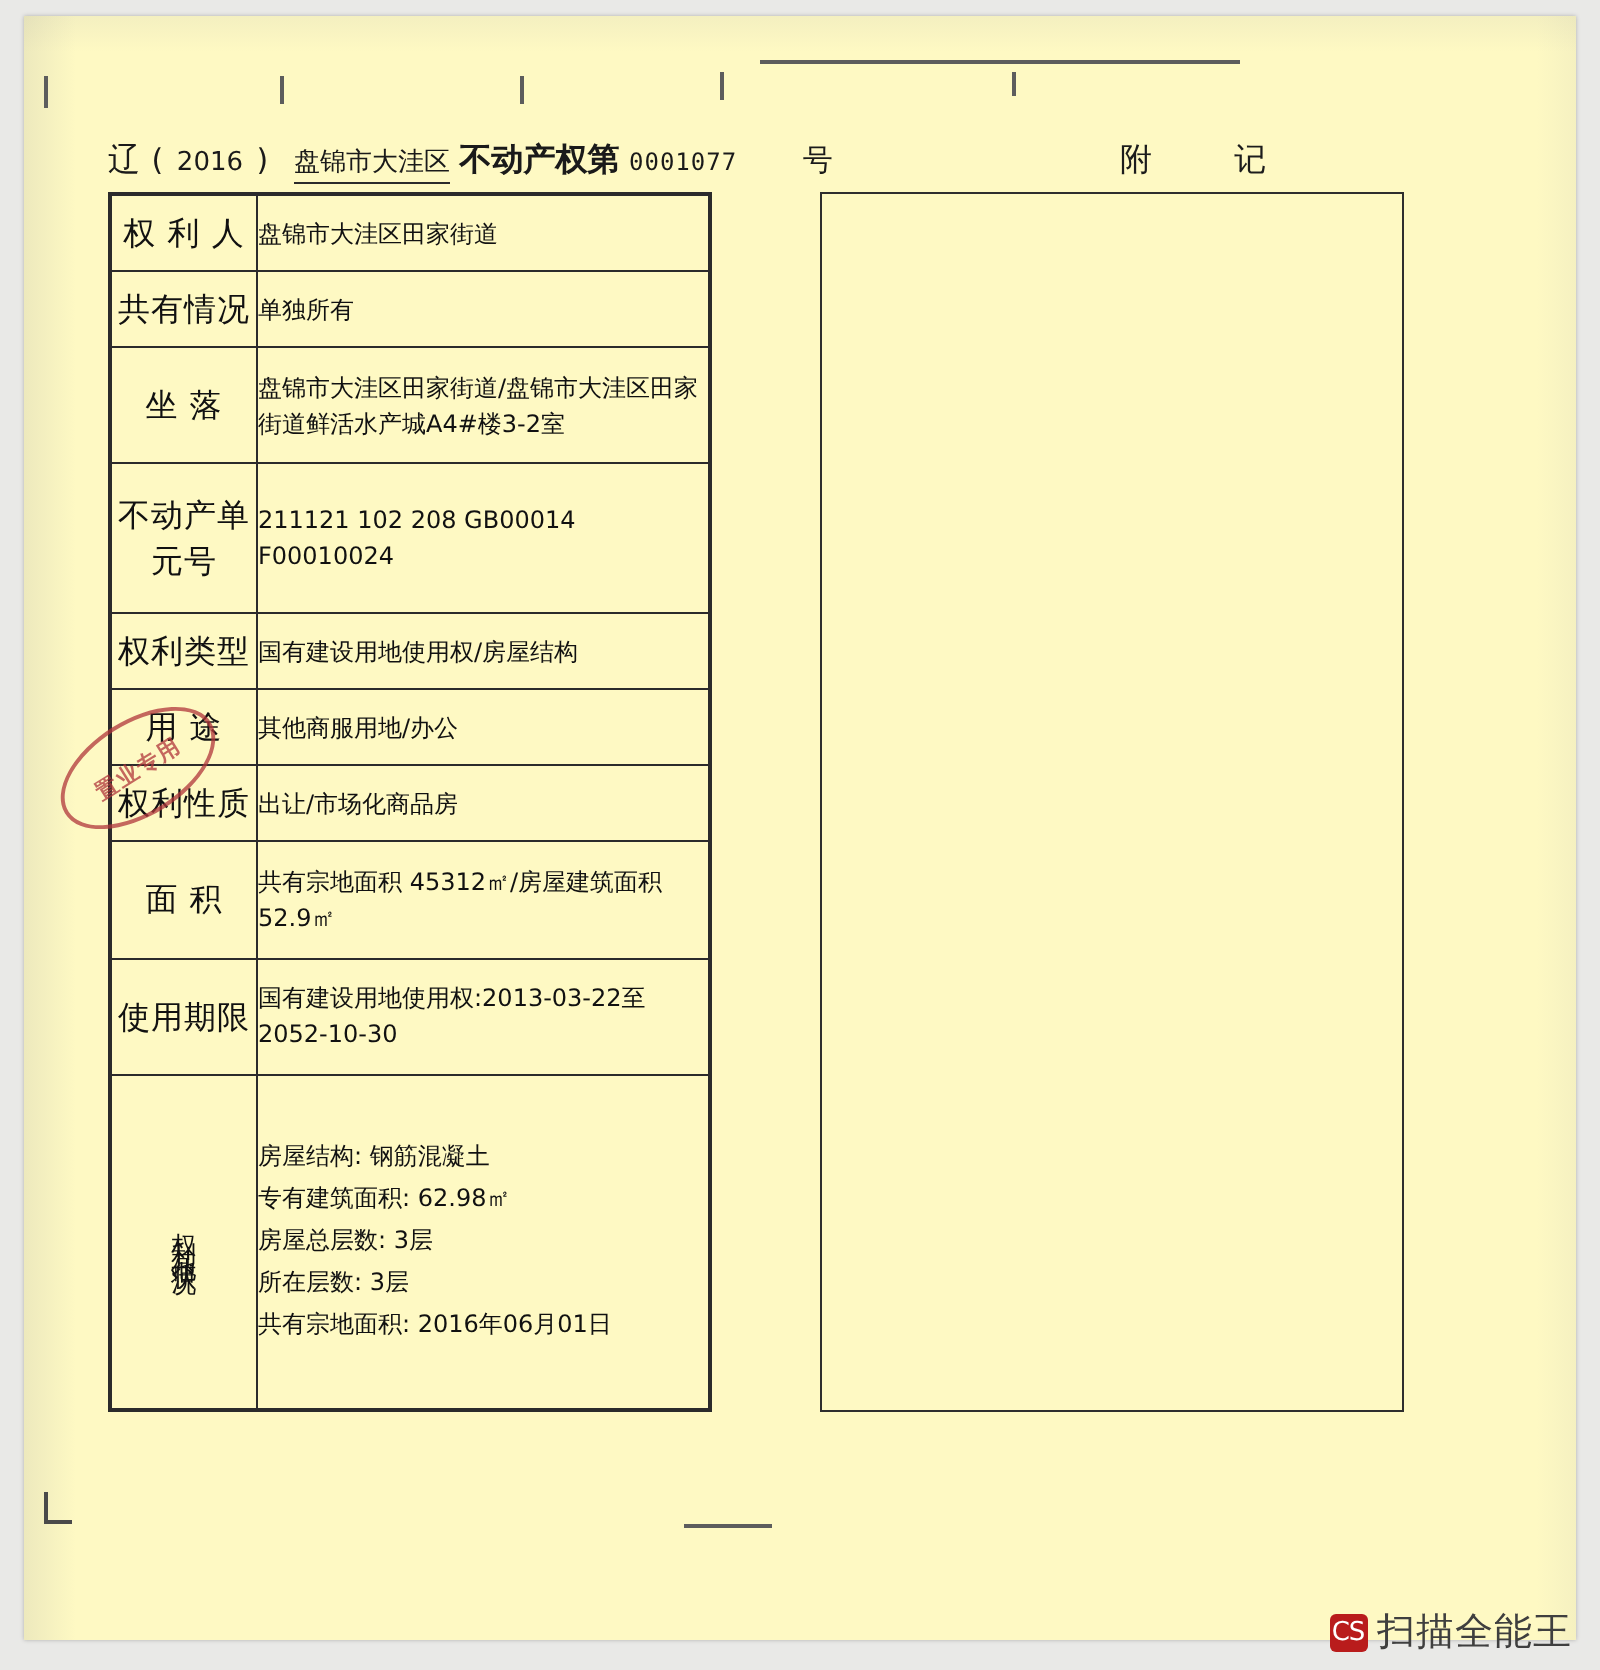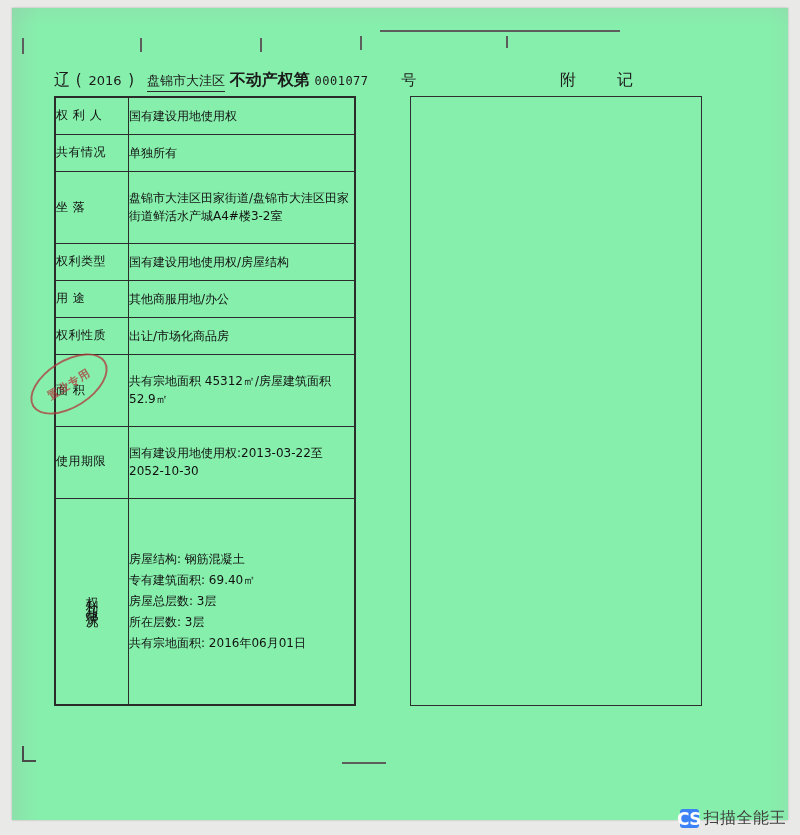--- a/index.html
+++ b/index.html
@@ -14,21 +14,21 @@
     overflow: hidden;
     position: relative;
   }
   
   #page {
     position: absolute;
     left: 12px;
     top: 8px;
     width: 776px;
     height: 812px;
-    background: #86efac;
+    background: #fef9c3;
     box-shadow: 0 0 2px rgba(0,0,0,0.25);
   }
   
   #page:before {
     content: "";
     position: absolute;
     inset: 0;
     background:
       linear-gradient(to right, rgba(160,160,160,0.18) 0px, rgba(255,255,255,0) 26px),
       linear-gradient(to bottom, rgba(170,170,170,0.12) 0px, rgba(255,255,255,0) 18px),
@@ -113,22 +113,22 @@
     table-layout: fixed;
   }
   table.doc td {
     border: 1px solid #2b2b2b;
     vertical-align: middle;
     padding: 0;
     color: #111;
   }
   td.lbl {
     width: 72px;
-    text-align: left;
-    font-size: 12px;
+    text-align: center;
+    font-size: 16px;
     letter-spacing: 0.5px;
     line-height: 1.45;
   }
   td.val {
     padding: 4px 6px 4px 8px;
     font-size: 12px;
     line-height: 1.5;
   }
   td.lastlbl {
     text-align: center;
@@ -203,32 +203,32 @@
     position: absolute;
     right: 14px;
     bottom: 6px;
     display: flex;
     align-items: center;
     gap: 5px;
   }
   #cswm .badge {
     width: 19px;
     height: 19px;
-    background: #3b82f6;
+    background: #b91c1c;
     color: #fff;
     border-radius: 3px;
-    font-size: 17px;
-    font-weight: bold;
+    font-size: 13px;
+    font-weight: normal;
     display: flex;
     align-items: center;
     justify-content: center;
     letter-spacing: -0.5px;
   }
   #cswm .wtext {
-    font-size: 16px;
+    font-size: 19px;
     color: #3f3f3f;
     letter-spacing: 0.5px;
   }
 </style>
 </head>
 <body>
 
 <div id="page">
 
   <div class="tick" style="left:10px;  top:30px;  width:2px;  height:16px;"></div>
@@ -253,29 +253,33 @@
   </div>
 
   <div class="fuji">附 记</div>
   <div id="rightbox"></div>
 
   <div id="tablewrap">
     <table class="doc">
       <tbody>
           <tr>
         <td class="lbl">权 利 人</td>
-        <td class="val">国有建设用地使用权</td>
+        <td class="val">盘锦市大洼区田家街道</td>
       </tr>
       <tr>
         <td class="lbl">共有情况</td>
         <td class="val">单独所有</td>
       </tr>
       <tr>
         <td class="lbl">坐 落</td>
         <td class="val">盘锦市大洼区田家街道/盘锦市大洼区田家街道鲜活水产城A4#楼3-2室</td>
+      </tr>
+      <tr>
+        <td class="lbl">不动产单元号</td>
+        <td class="val">211121 102 208 GB00014 F00010024</td>
       </tr>
       <tr>
         <td class="lbl">权利类型</td>
         <td class="val">国有建设用地使用权/房屋结构</td>
       </tr>
       <tr>
         <td class="lbl">用 途</td>
         <td class="val">其他商服用地/办公</td>
       </tr>
       <tr>
@@ -289,21 +293,21 @@
       <tr>
         <td class="lbl">使用期限</td>
         <td class="val">国有建设用地使用权:2013-03-22至2052-10-30</td>
       </tr>
       <tr>
         <td class="lastlbl">
           <span class="vert">权利其他状况</span>
         </td>
         <td class="lastval">
           <div>房屋结构: 钢筋混凝土</div>
-          <div>专有建筑面积: 69.40㎡</div>
+          <div>专有建筑面积: 62.98㎡</div>
           <div>房屋总层数: 3层</div>
           <div>所在层数: 3层</div>
           <div>共有宗地面积: 2016年06月01日</div>
         </td>
       </tr>
     </tbody>
       </table>
   </div>
 
   <div id="stamp">

